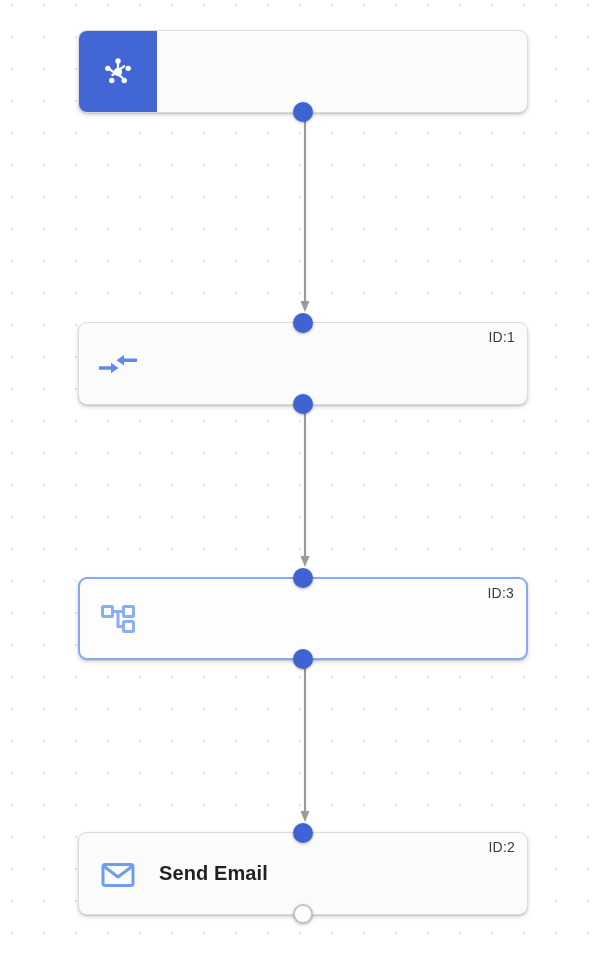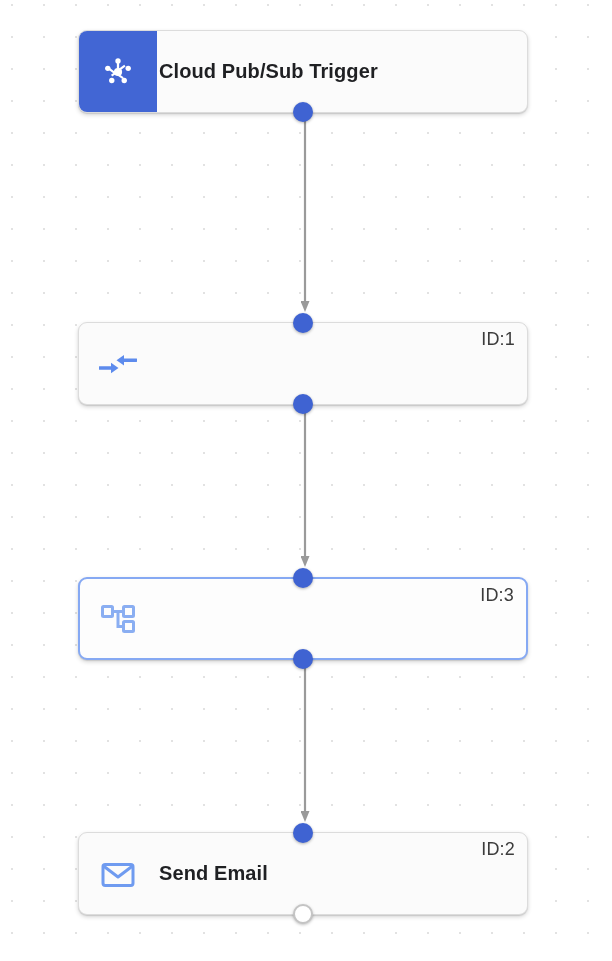--- a/index.html
+++ b/index.html
@@ -83,21 +83,21 @@
     color: #1f2023;
     letter-spacing: 0.1px;
     padding-left: 2px;
     white-space: nowrap;
   }
 
   .node .node-id {
     position: absolute;
     top: 6px;
     right: 12px;
-    font-size: 18px;
+    font-size: 14px;
     font-weight: normal;
     color: #3c3c3c;
     letter-spacing: 0.2px;
   }
 
   
   .port {
     position: absolute;
     left: 50%;
     width: 20px;
@@ -157,21 +157,20 @@
           <circle cx="7.6" cy="18.0" r="1.9"></circle>
           <circle cx="4.8" cy="9.4" r="1.9"></circle>
           <rect x="11.2" y="4.2" width="1.6" height="6.2"></rect>
           <rect x="11.4" y="10.6" width="6.2" height="1.5" transform="rotate(-36 11.4 10.6)"></rect>
           <rect x="11.4" y="12.5" width="5.6" height="1.5" transform="rotate(35 11.4 12.5)"></rect>
           <rect x="7.0" y="12.3" width="5.6" height="1.5" transform="rotate(-215 9.8 13.0)"></rect>
           <rect x="6.0" y="9.0" width="6.2" height="1.5" transform="rotate(36 6.0 9.0)"></rect>
         </g>
       </svg>
     </div>
-    <div class="node-title">Cloud Pub/Sub Trigger</div>
     <div class="port filled bottom"></div>
   </div>
 
   <div class="node" style="top:322px;">
     <div class="icon-plain">
       <svg width="42" height="30" viewBox="0 0 42 30" aria-hidden="true">
         <g fill="#5d8bed">
 
           <rect x="2" y="17.2" width="13" height="3.6" rx="0.4"></rect>
           <path d="M14 13.8 L21.5 19 L14 24.2 Z"></path>

